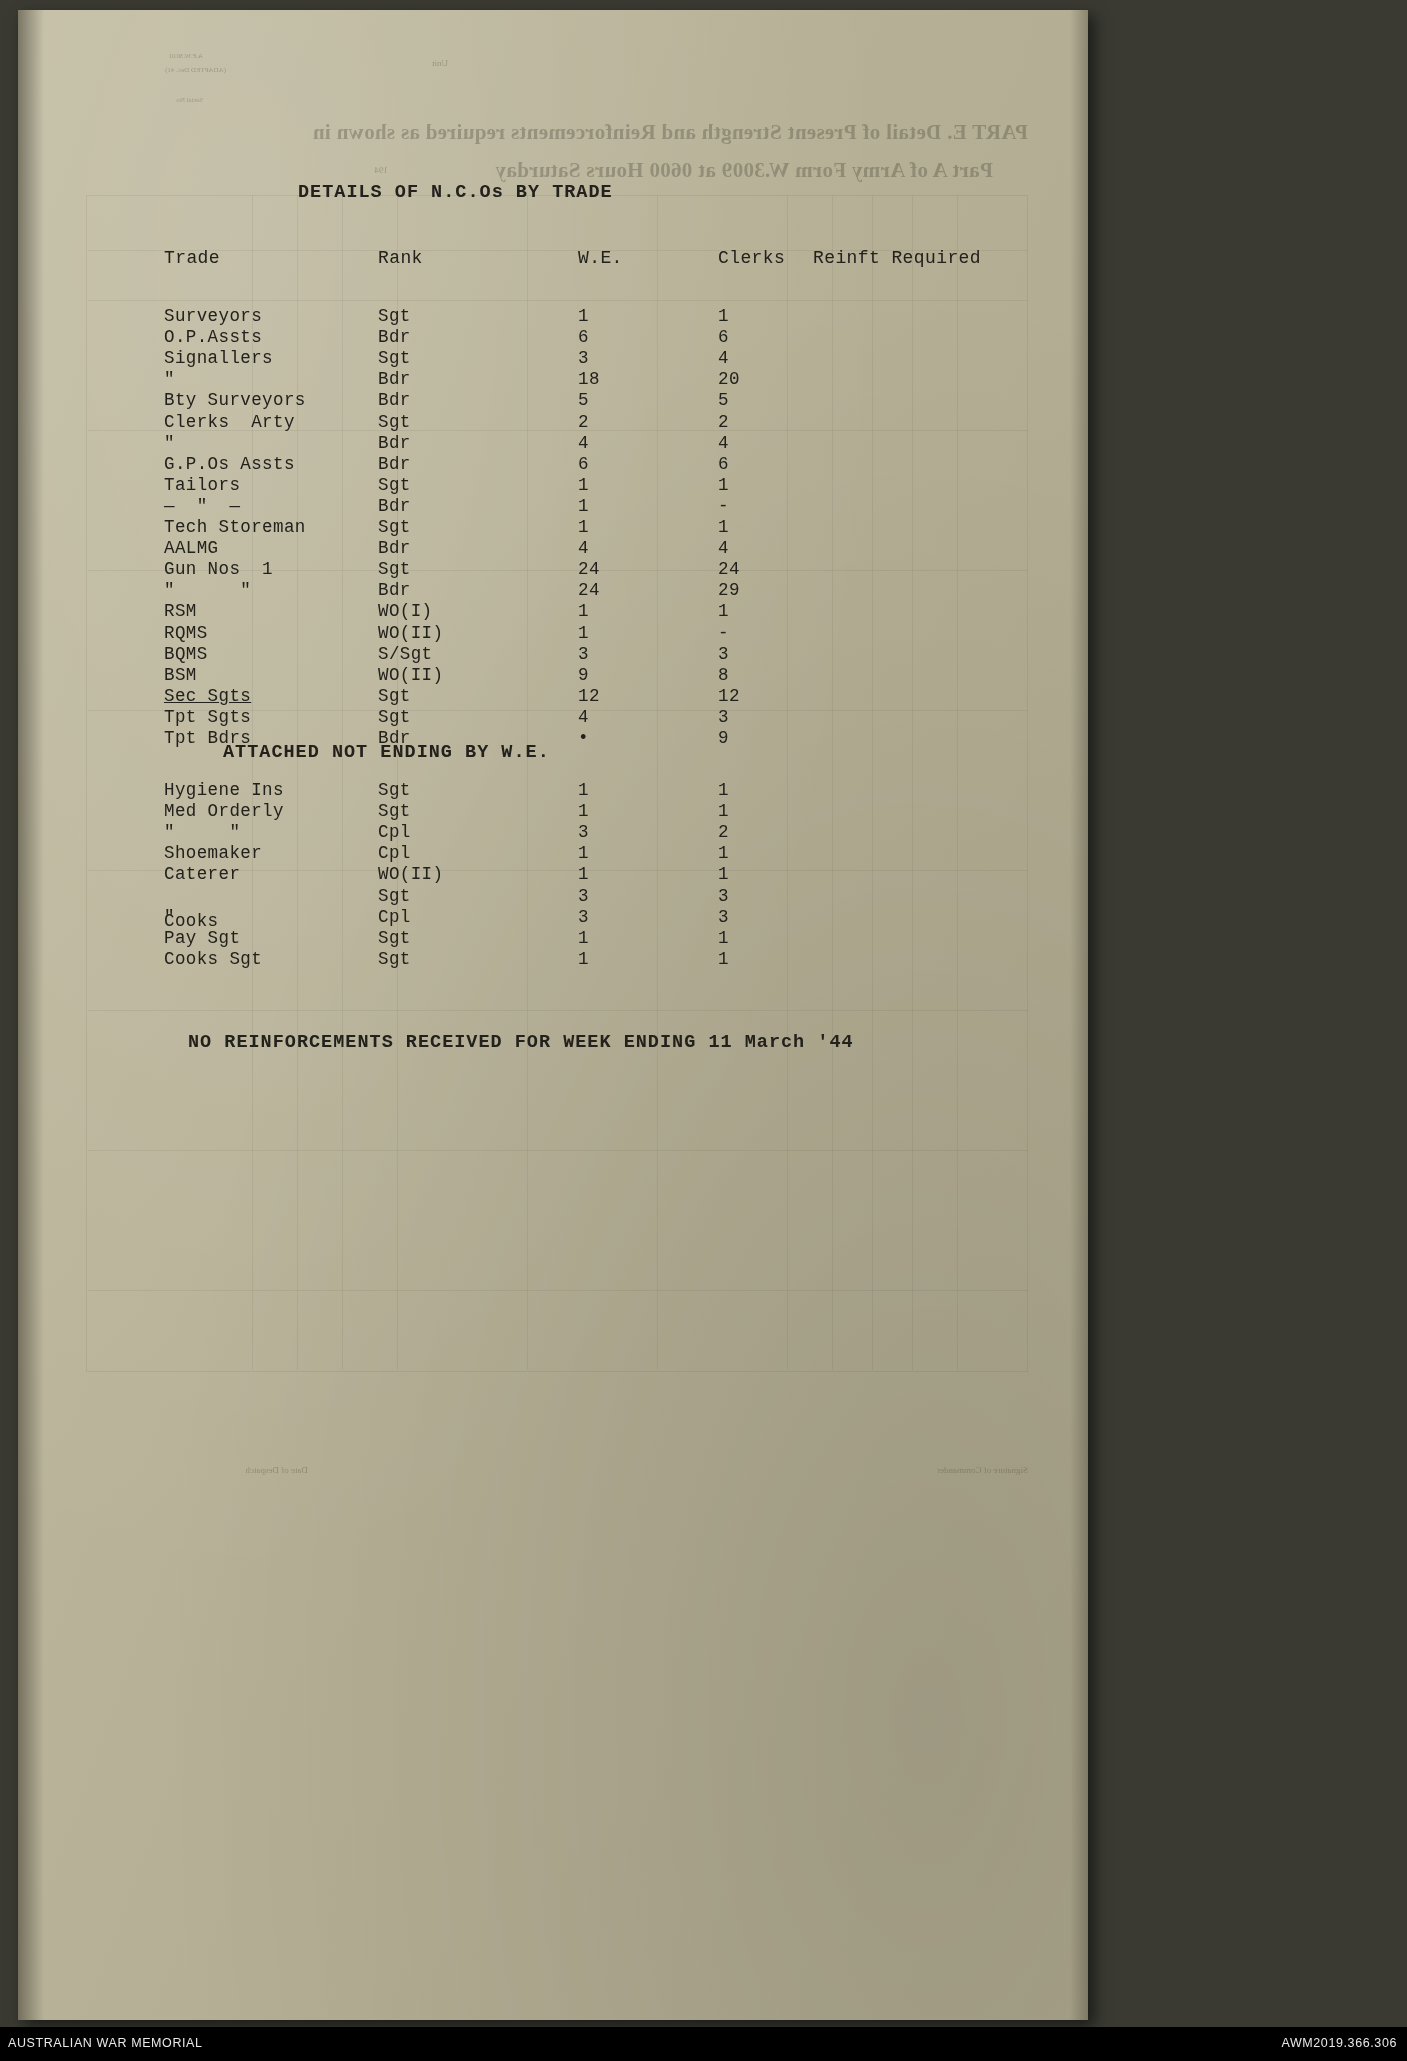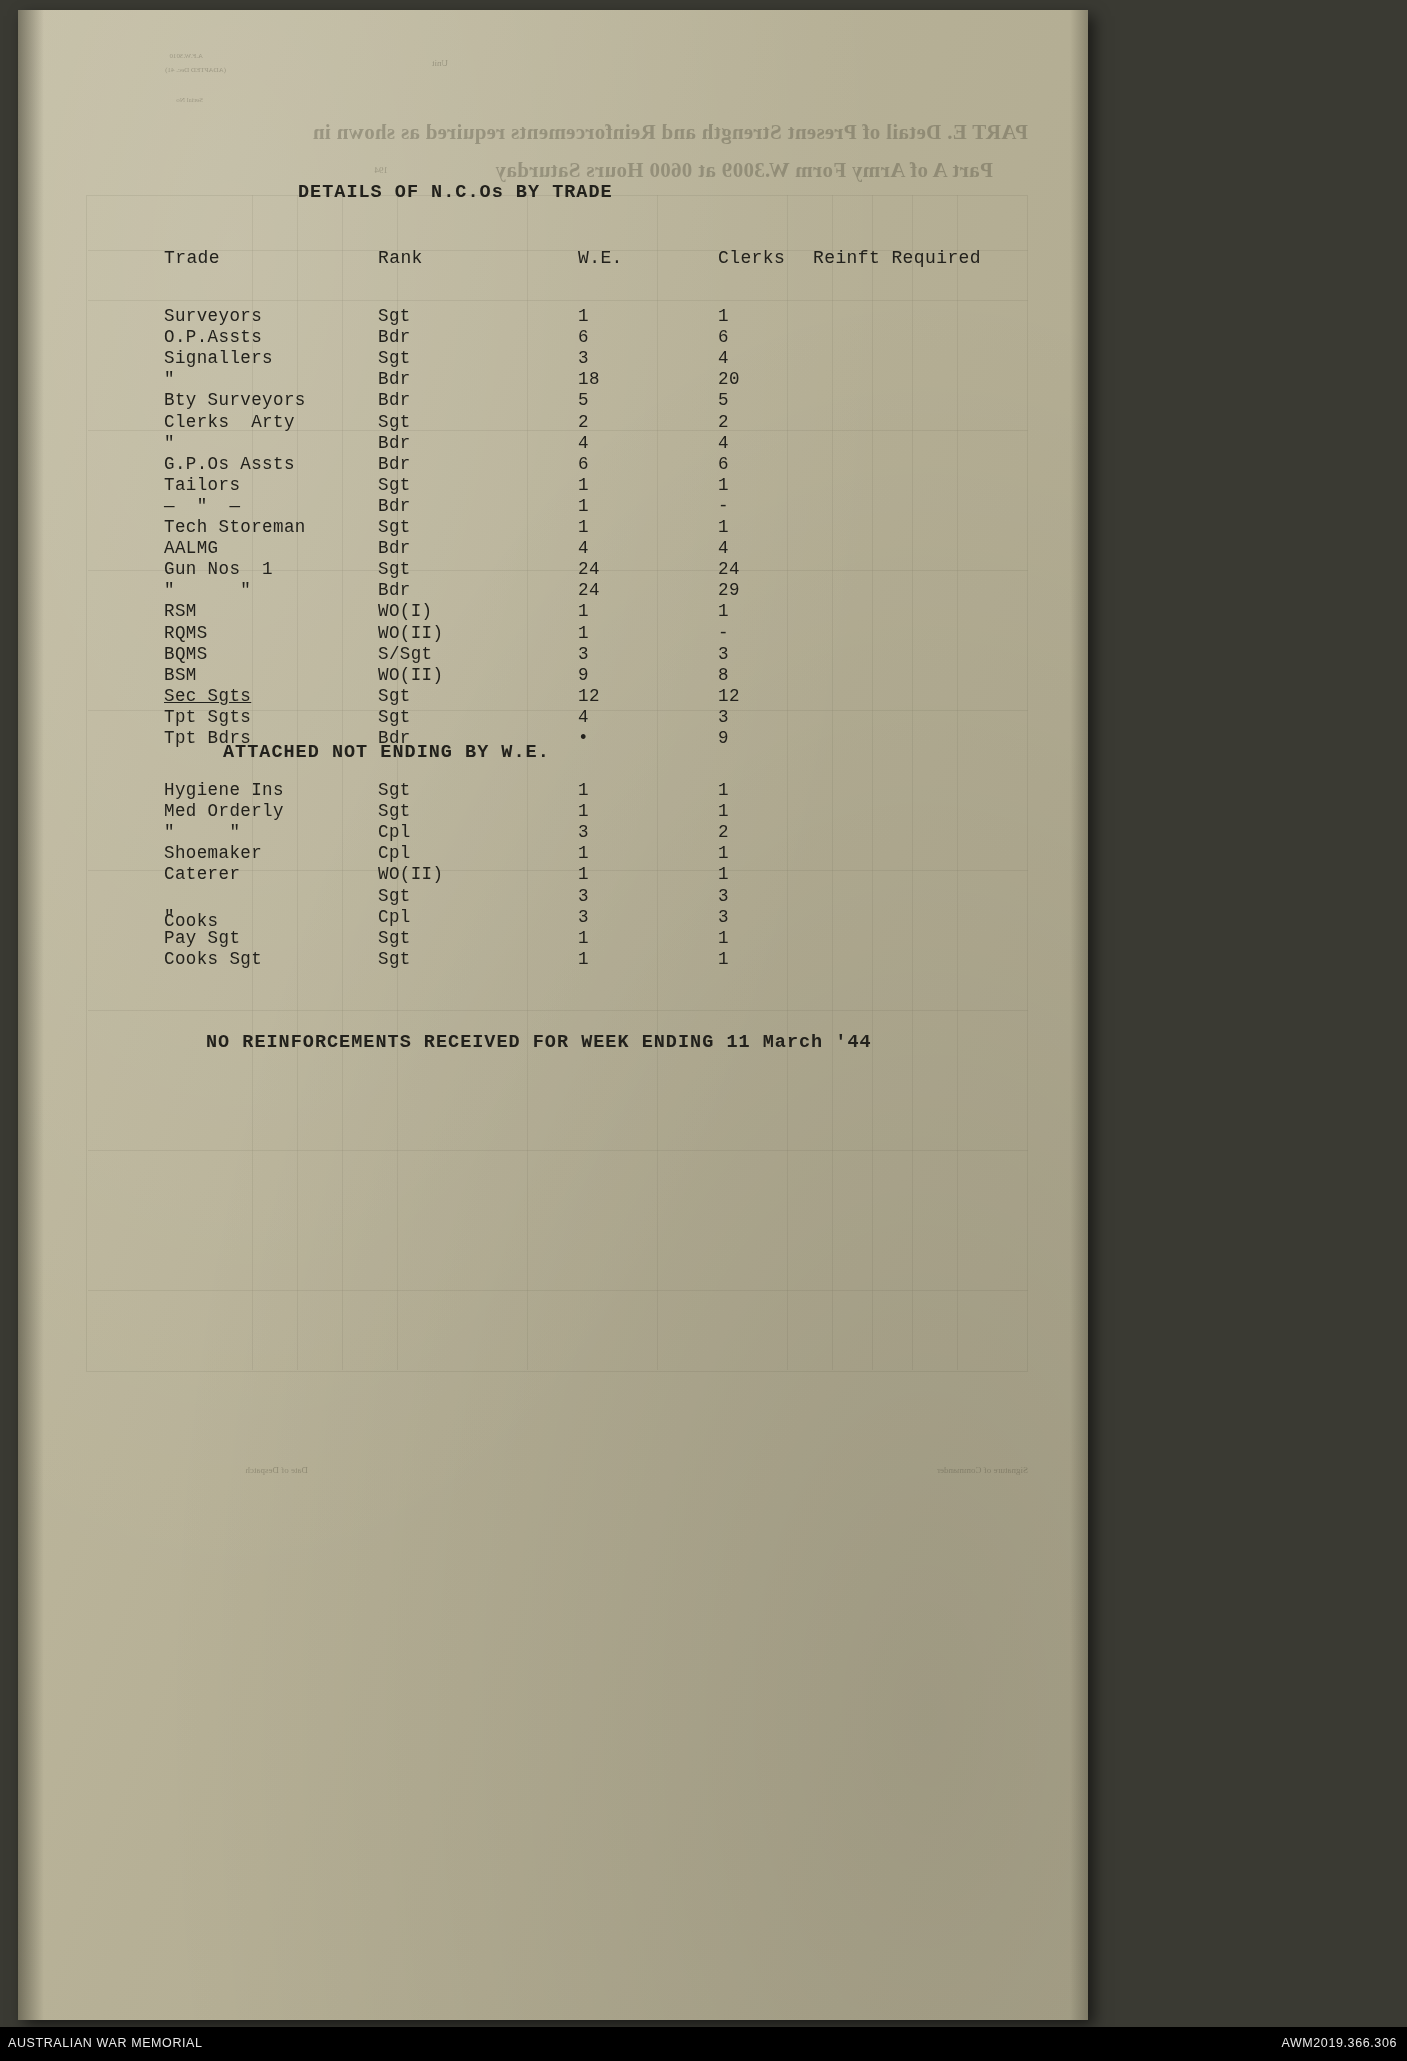--- a/index.html
+++ b/index.html
@@ -289,21 +289,21 @@
         <div class="tx c-we" style="top: 917.7px;">1</div>
         <div class="tx c-posted" style="top: 917.7px;">1</div>
         <div class="tx c-reinf" style="top: 917.7px;"></div>
         <div class="tx c-trade" style="top: 938.8px;">Cooks Sgt</div>
         <div class="tx c-rank" style="top: 938.8px;">Sgt</div>
         <div class="tx c-we" style="top: 938.8px;">1</div>
         <div class="tx c-posted" style="top: 938.8px;">1</div>
         <div class="tx c-reinf" style="top: 938.8px;"></div>
       </div>
 
-    <div class="tx ctr-title u" style="left:170px;top:1022px;margin-left:18px;">NO REINFORCEMENTS RECEIVED FOR WEEK ENDING 11 March '44</div>
+    <div class="tx ctr-title u" style="left:170px;top:1022px;">NO REINFORCEMENTS RECEIVED FOR WEEK ENDING 11 March '44</div>
   </div>
 
 </div>
 
 <div id="footer">
   <span class="left">AUSTRALIAN WAR MEMORIAL</span>
   <span class="right">AWM2019.366.306</span>
 </div>
 
 </body></html>

